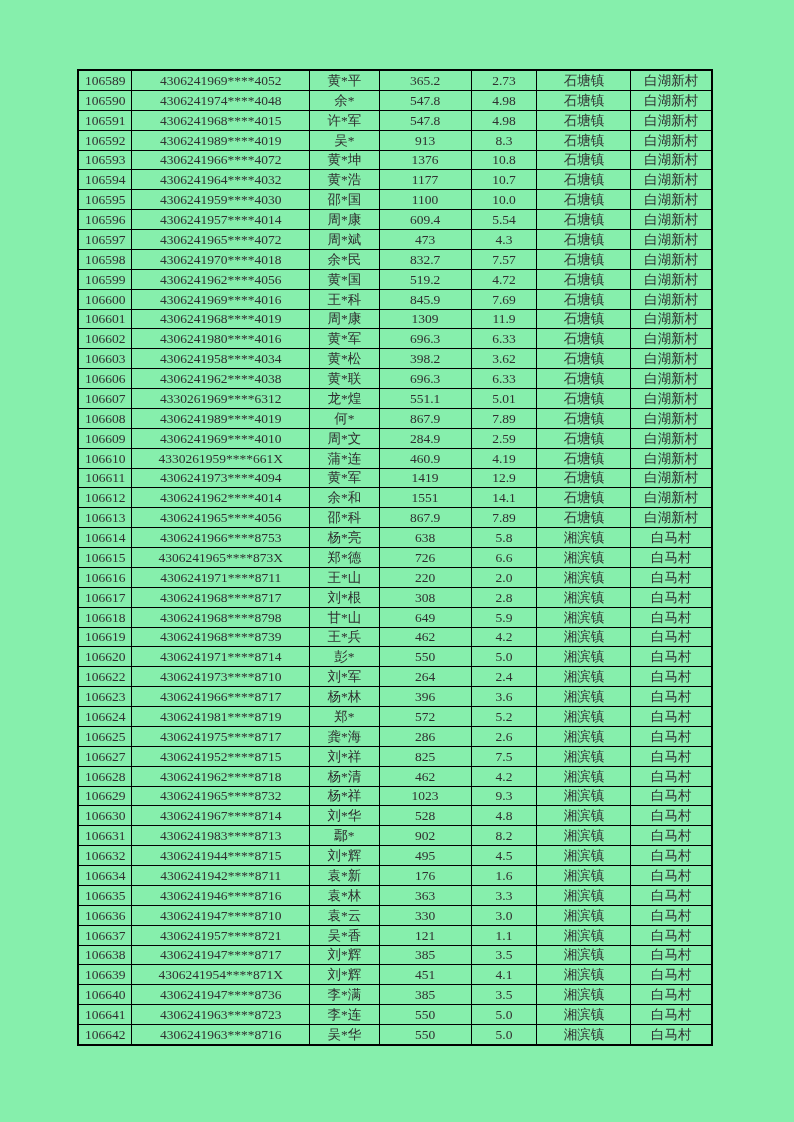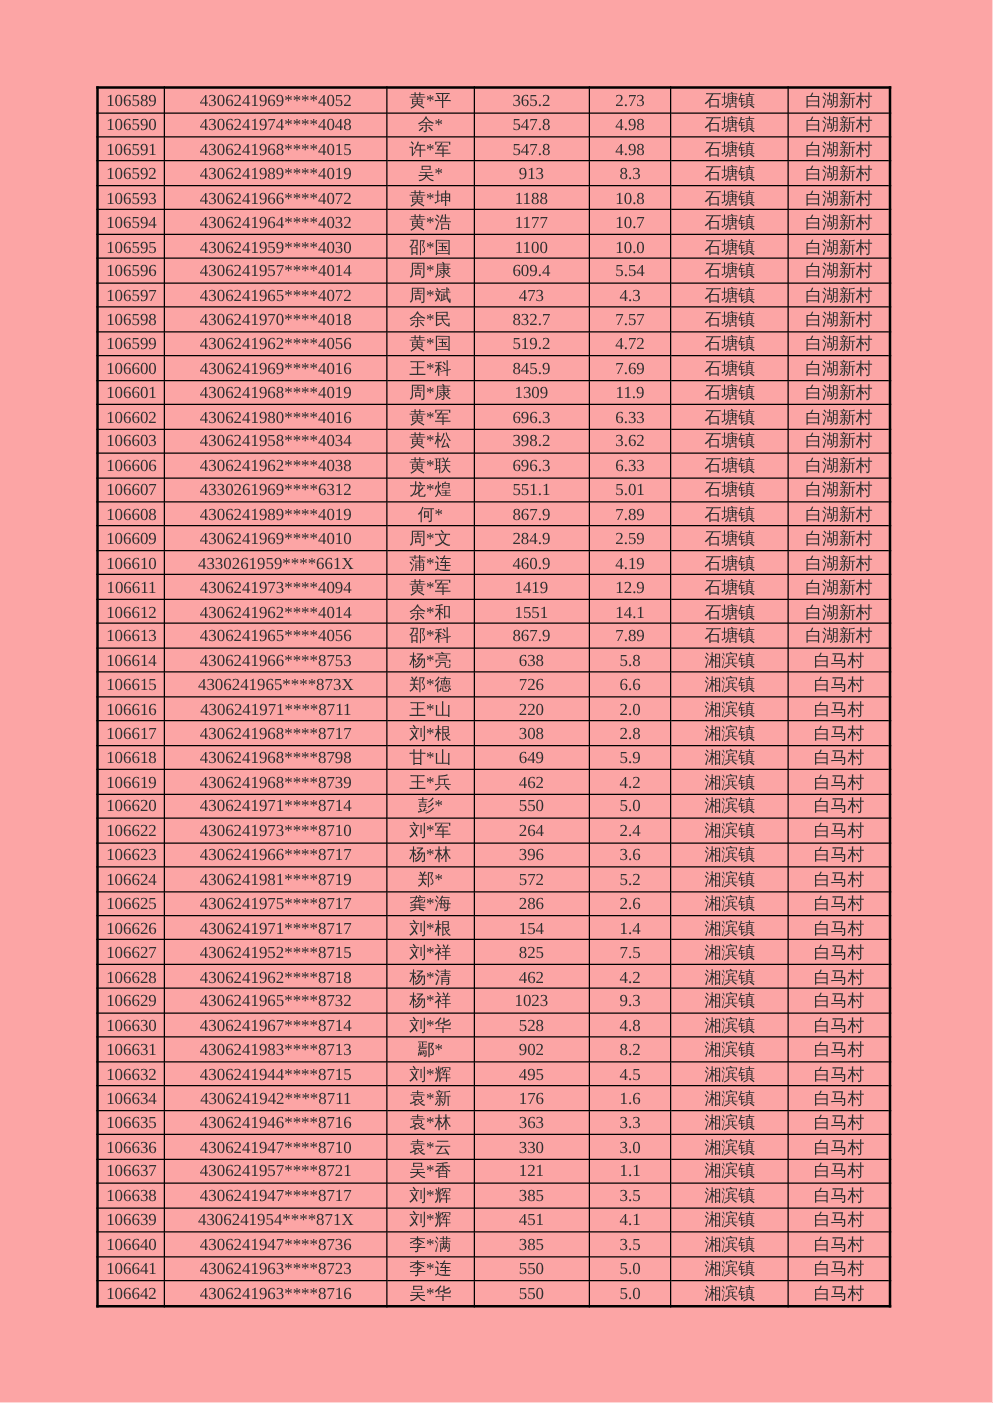--- a/index.html
+++ b/index.html
@@ -4,21 +4,21 @@
 <style>
   html, body {
     margin: 0;
     padding: 0;
     background: #ffffff;
   }
   .page {
     position: relative;
     width: 794px;
     height: 1122px;
-    background: #fca5a5;
+    background: #86efac;
     font-family: "Liberation Serif", "DejaVu Serif", serif;
     overflow: hidden;
   }
   table.datagrid {
     position: absolute;
     left: 77px;
     top: 69px;
     width: 636px;
     height: 977px;
     border-collapse: collapse;
@@ -92,21 +92,21 @@
           <td>吴*</td>
           <td>913</td>
           <td>8.3</td>
           <td>石塘镇</td>
           <td>白湖新村</td>
         </tr>
         <tr>
           <td>106593</td>
           <td>4306241966****4072</td>
           <td>黄*坤</td>
-          <td>1188</td>
+          <td>1376</td>
           <td>10.8</td>
           <td>石塘镇</td>
           <td>白湖新村</td>
         </tr>
         <tr>
           <td>106594</td>
           <td>4306241964****4032</td>
           <td>黄*浩</td>
           <td>1177</td>
           <td>10.7</td>
@@ -359,29 +359,20 @@
         <tr>
           <td>106625</td>
           <td>4306241975****8717</td>
           <td>龚*海</td>
           <td>286</td>
           <td>2.6</td>
           <td>湘滨镇</td>
           <td>白马村</td>
         </tr>
         <tr>
-          <td>106626</td>
-          <td>4306241971****8717</td>
-          <td>刘*根</td>
-          <td>154</td>
-          <td>1.4</td>
-          <td>湘滨镇</td>
-          <td>白马村</td>
-        </tr>
-        <tr>
           <td>106627</td>
           <td>4306241952****8715</td>
           <td>刘*祥</td>
           <td>825</td>
           <td>7.5</td>
           <td>湘滨镇</td>
           <td>白马村</td>
         </tr>
         <tr>
           <td>106628</td>

